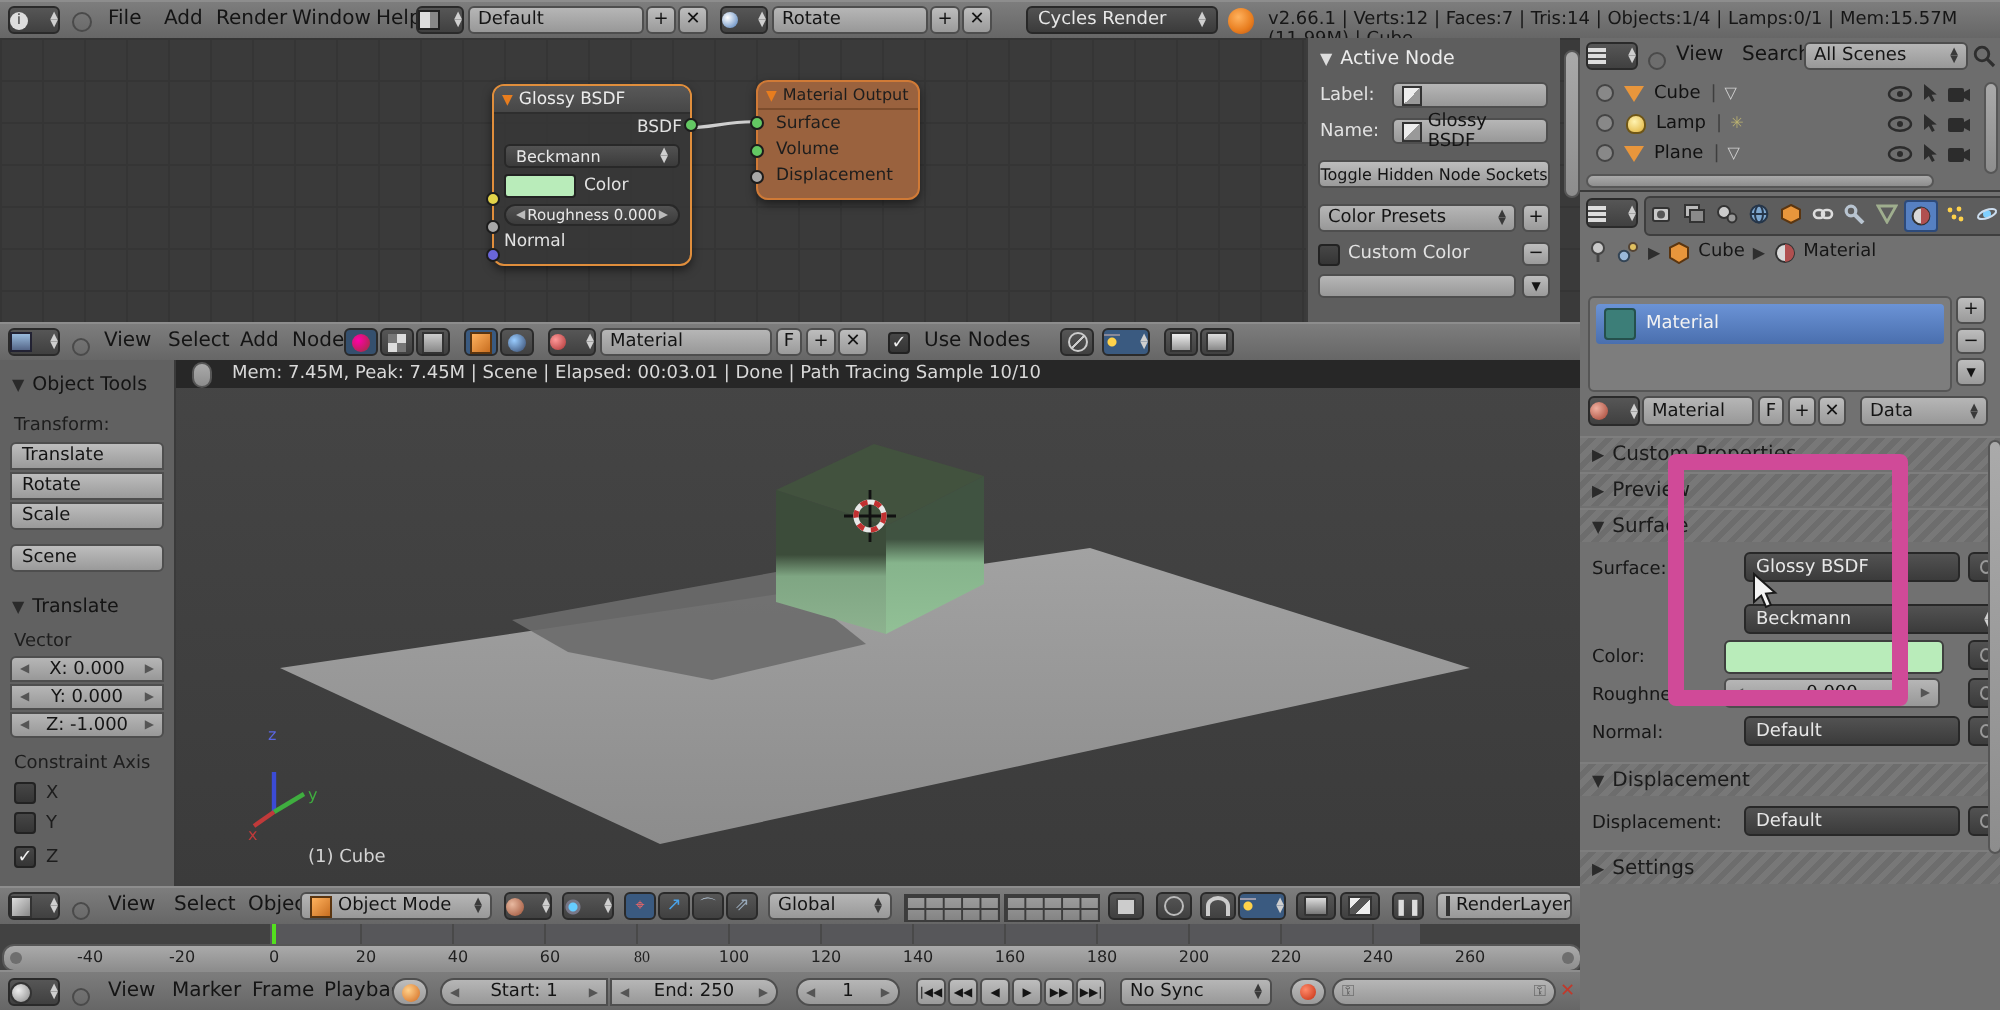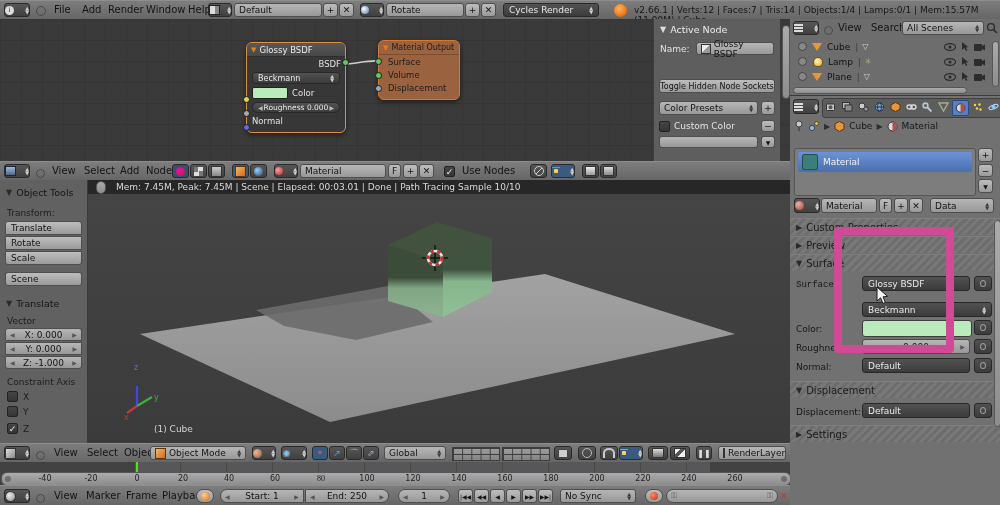--- a/index.html
+++ b/index.html
@@ -11,21 +11,21 @@
   
   .hdrbar{background:linear-gradient(#7d7d7d,#656565);border-top:1px solid #8d8d8d;border-bottom:1px solid #383838;}
   .menu{font-size:10px;color:#141414;display:inline-block;padding:0 4px;}
   
   .field{background:linear-gradient(#b6b6b6,#989898);border:1px solid #4e4e4e;border-radius:3px;
          color:#141414;font-size:9px;display:flex;align-items:center;box-sizing:border-box;padding:0 4px;}
   .btnl{background:linear-gradient(#bdbdbd,#9a9a9a);border:1px solid #4e4e4e;border-radius:3px;
         color:#141414;font-size:9px;display:flex;align-items:center;justify-content:center;box-sizing:border-box;}
   
   .dbtn{background:linear-gradient(#525252,#3b3b3b);border:1px solid #282828;border-radius:3px;
-        color:#e8e8e8;font-size:9px;display:flex;align-items:center;box-sizing:border-box;padding:0 5px;}
+        color:#e8e8e8;font-size:9px;display:flex;align-items:center;box-sizing:border-box;padding:0 5px;margin-left:10px;}
   .spin{display:flex;flex-direction:column;line-height:4px;font-size:5px;color:#cfcfcf;margin-left:auto;}
   .spind{display:flex;flex-direction:column;line-height:4px;font-size:5px;color:#3a3a3a;margin-left:auto;}
   .arrL{font-size:6px;color:#555;margin-right:auto;}
   .arrR{font-size:6px;color:#555;margin-left:auto;}
   .edbtn{background:linear-gradient(#565656,#404040);border:1px solid #2a2a2a;border-radius:3px;
          display:flex;align-items:center;justify-content:center;gap:2px;box-sizing:border-box;}
   .cb{width:11px;height:11px;background:linear-gradient(#464646,#353535);border:1px solid #222;
       border-radius:2px;color:#f0f0f0;font-size:9px;line-height:10px;text-align:center;box-sizing:border-box;}
   .panelhdr{font-size:10px;color:#1b1b1b;display:flex;align-items:center;gap:4px;
             background:repeating-linear-gradient(135deg,rgba(255,255,255,0.05) 0 3px,rgba(0,0,0,0.04) 3px 6px);}
@@ -145,28 +145,34 @@
       <span class="abs sock" style="left:-4px;top:17px;background:#63c763;"></span>
       <span class="abs sock" style="left:-4px;top:31px;background:#63c763;"></span>
       <span class="abs sock" style="left:-4px;top:44px;background:#a8a8a8;"></span>
     </div>
 
     <div class="abs" style="left:653px;top:0;width:126px;height:142px;background:#5e5e5e;border-left:1px solid #3c3c3c;">
       <div style="display:flex;align-items:center;gap:4px;padding:5px 6px 2px;">
         <span class="tri" style="color:#ddd;">▼</span>
         <span style="font-size:9.5px;color:#ececec;">Active Node</span>
       </div>
+      <div style="display:flex;align-items:center;gap:4px;padding:4px 6px 0;">
+        <span style="font-size:9px;color:#e2e2e2;width:32px;">Label:</span>
+        <div class="field" style="flex:1;height:13px;">
+          <span style="width:8px;height:8px;background:linear-gradient(135deg,#eee 50%,#999 50%);border:1px solid #333;margin-right:3px;"></span>
+        </div>
+      </div>
       <div style="display:flex;align-items:center;gap:4px;padding:5px 6px 0;">
         <span style="font-size:9px;color:#e2e2e2;width:32px;">Name:</span>
         <div class="field" style="flex:1;height:13px;">
           <span style="width:8px;height:8px;background:linear-gradient(135deg,#eee 50%,#999 50%);border:1px solid #333;margin-right:3px;"></span>
           <span>Glossy BSDF</span>
         </div>
       </div>
-      <div class="btnl" style="margin:24px 5px 0;height:14px;font-size:8px;">
+      <div class="btnl" style="margin:8px 5px 0;height:14px;font-size:8px;">
         <span>Toggle Hidden Node Sockets</span>
       </div>
       <div style="display:flex;align-items:center;gap:3px;padding:8px 5px 0;">
         <div class="field" style="flex:1;height:14px;">
           <span>Color Presets</span>
           <span class="spind">
               <span>▲</span>
               <span>▼</span>
             </span>
         </div>
@@ -746,21 +752,21 @@
     </div>
     <div class="abs panelhdr" style="left:0;top:140px;width:204px;height:16px;padding-left:6px;border-top:1px solid #7e7e7e;">
       <span class="tri">▶</span>
         <span>Preview</span>
     </div>
     <div class="abs panelhdr" style="left:0;top:158px;width:204px;height:16px;padding-left:6px;border-top:1px solid #7e7e7e;">
       <span class="tri">▼</span>
         <span>Surface</span>
     </div>
 
-    <span class="abs txt" style="left:6px;top:184px;font-size:9px;font-family:Liberation Mono, monospace;">Surface:</span>
+    <span class="abs txt" style="left:6px;top:184px;font-size:9px;">Surface:</span>
     <div class="abs dbtn" style="left:72px;top:180px;width:108px;height:15px;">
       <span>Glossy BSDF</span>
     </div>
     <div class="abs dbtn" style="left:184px;top:180px;width:18px;height:15px;justify-content:center;">
       <span style="width:5px;height:5px;border-radius:50%;border:1px solid #999;"></span>
     </div>
     <div class="abs dbtn" style="left:72px;top:206px;width:130px;height:15px;">
       <span>Beckmann</span>
       <span class="spin">
           <span>▲</span>

